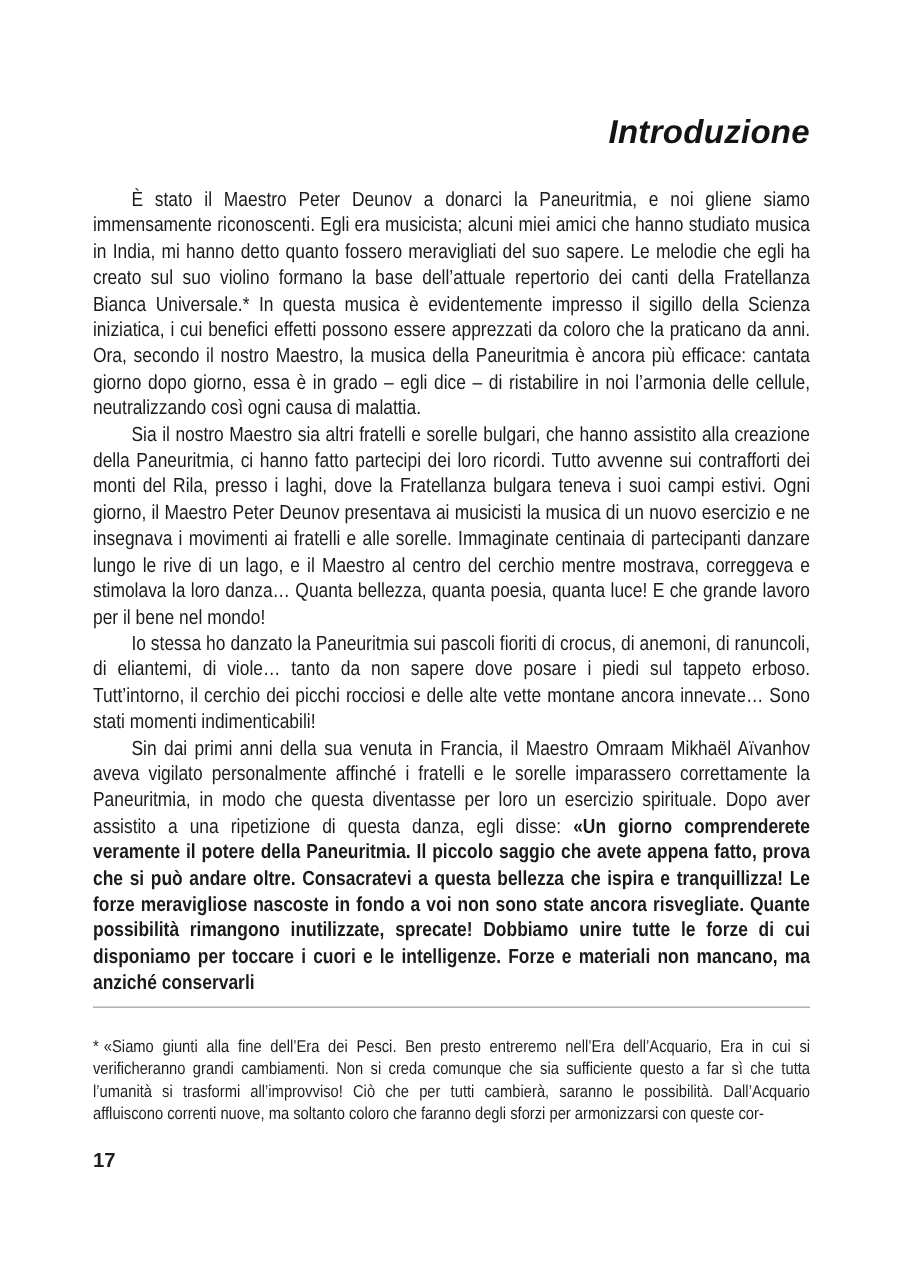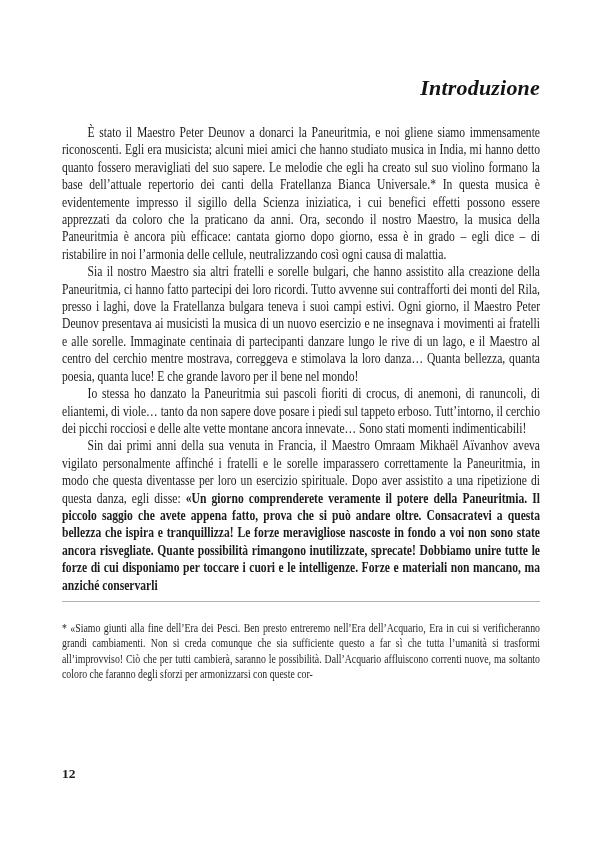--- a/index.html
+++ b/index.html
@@ -6,21 +6,21 @@
     margin: 0;
     padding: 0;
     background: #ffffff;
   }
   .page {
     position: relative;
     width: 602px;
     height: 850px;
     background: #ffffff;
     overflow: hidden;
-    font-family: Liberation Serif, serif;
+    font-family: Liberation Sans, sans-serif;
     color: #1b1b1b;
   }
   .chapter-title {
     position: absolute;
     top: 60px;
     left: 62px;
     width: 478px;
     text-align: right;
     font-size: 22px;
     line-height: 1.2;
@@ -90,15 +90,15 @@
       </div>
 
     <div class="foot-rule"></div>
 
     <p class="footnote">
       <span class="marker">*</span><span>«Siamo giunti alla fine dell’Era dei Pesci. Ben presto entreremo nell’Era dell’Acquario, Era in cui si verificheranno grandi cambiamenti. Non si creda comunque che sia sufficiente questo a far sì che tutta l’umanità si trasformi all’improvviso! Ciò che per tutti cambierà, saranno le possibilità. Dall’Acquario affluiscono correnti nuove, ma soltanto coloro che faranno degli sforzi per armonizzarsi con queste cor-</span>
     </p>
 
   </div>
 
-  <div class="page-num">12</div>
+  <div class="page-num">17</div>
 
 </div>
 
 </body></html>

